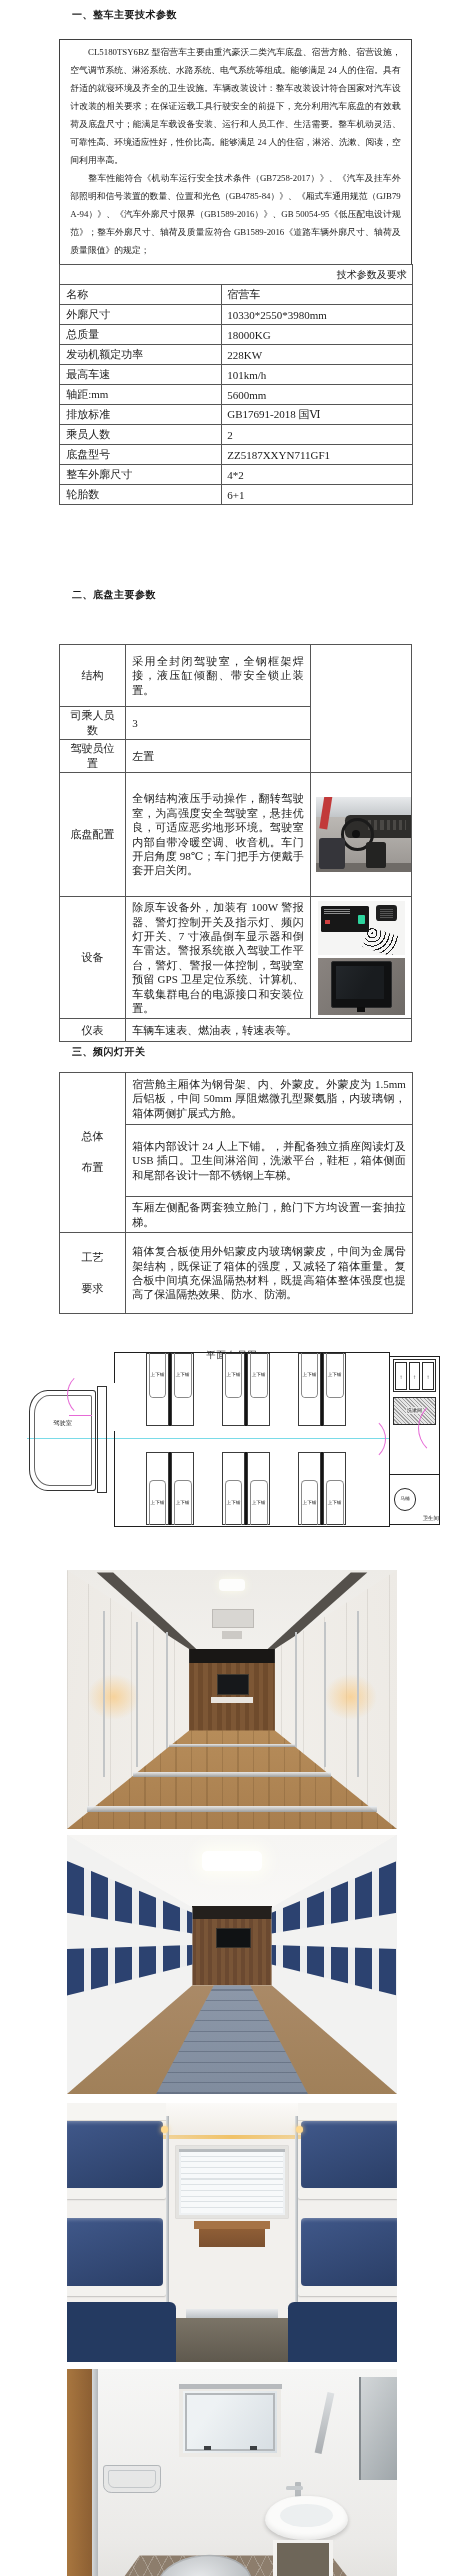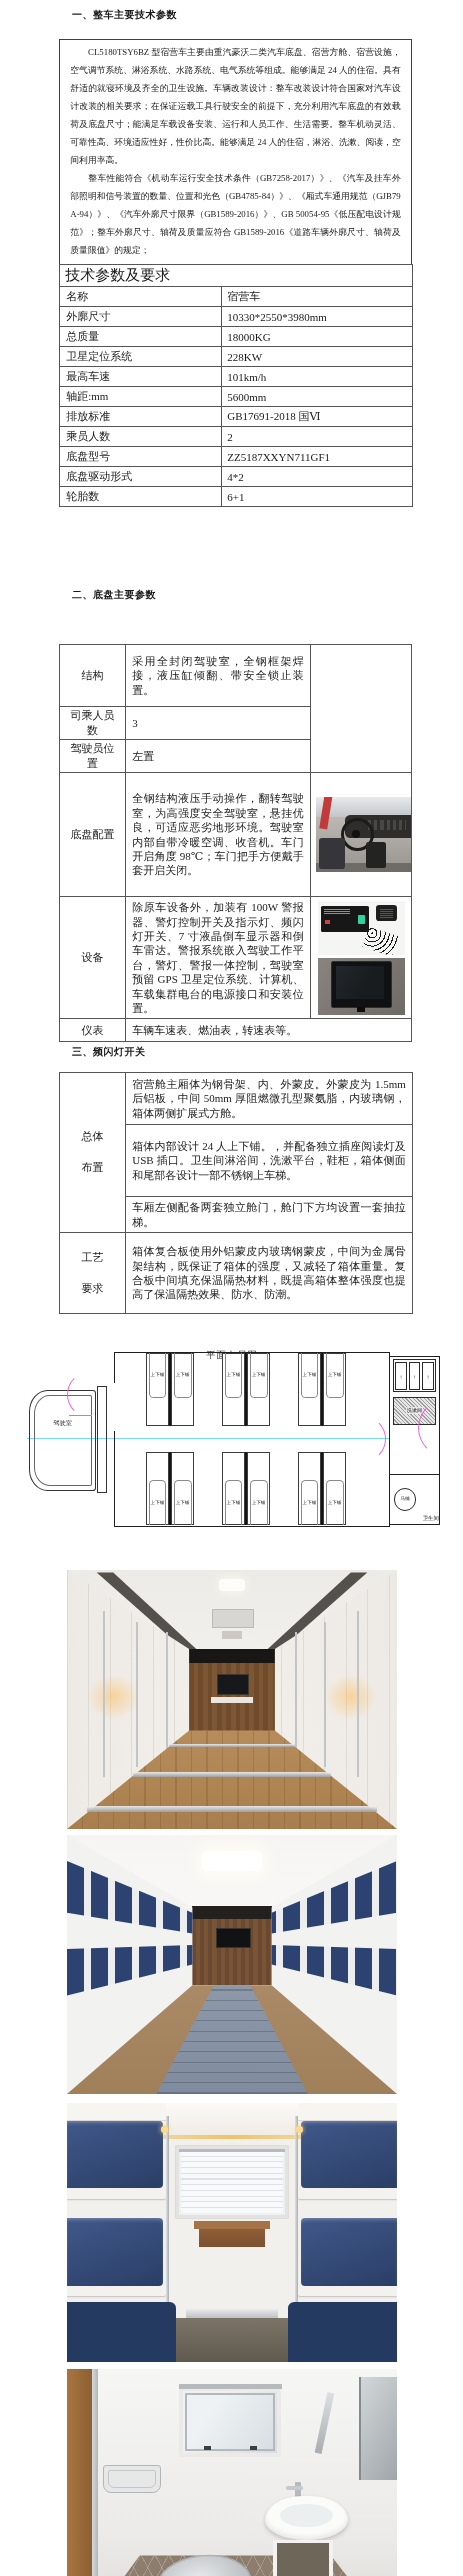--- a/index.html
+++ b/index.html
@@ -10,21 +10,21 @@
 
   
   .intro-box{position:absolute;left:59px;top:39px;width:353px;height:226px;box-sizing:border-box;
              border:1px solid #3f3f3f;padding:2.6px 10.3px;overflow:hidden;}
   .intro-box p{margin:0;font-size:8.8px;line-height:18px;text-align:justify;word-break:break-all;}
 
   
   .doc-table{position:absolute;border-collapse:collapse;background:#fff;table-layout:fixed;}
   .doc-table td{border:0.5px solid #555;font-size:11px;padding:1px 5.2px;vertical-align:middle;word-break:break-all;}
   .doc-table{border:1px solid #3f3f3f;}
-  .doc-table .hd{text-align:left;font-size:15px;height:26px;}
+  .doc-table .hd{text-align:right;font-size:10px;height:26px;}
   .doc-table .lbl{padding-left:6.2px;}
   .doc-table .clbl{text-align:center;}
   .doc-table .txt{line-height:14.4px;text-align:justify;padding:3.1px 6.2px;}
   .pre{white-space:pre-line;text-align:center;line-height:15.5px;}
   #t1{left:59px;top:264px;width:353px;} #t1 td{height:17px;}
   #t2{left:59px;top:550px;width:353px;} #t2 td{height:18.5px;}
   #t3{left:59px;top:644px;width:353px;}
   #t4{left:59px;top:1072px;width:353px;}
   .imgcell{vertical-align:middle;text-align:center;padding:2.1px;}
 
@@ -211,21 +211,21 @@
         </tr>
     <tr>
           <td class="lbl">外廓尺寸</td>
           <td>10330*2550*3980mm</td>
         </tr>
     <tr>
           <td class="lbl">总质量</td>
           <td>18000KG</td>
         </tr>
     <tr>
-          <td class="lbl">卫星定位系统</td>
+          <td class="lbl">发动机额定功率</td>
           <td>228KW</td>
         </tr>
     <tr>
           <td class="lbl">最高车速</td>
           <td>101km/h</td>
         </tr>
     <tr>
           <td class="lbl">轴距:mm</td>
           <td>5600mm</td>
         </tr>
@@ -235,21 +235,21 @@
         </tr>
     <tr>
           <td class="lbl">乘员人数</td>
           <td>2</td>
         </tr>
     <tr>
           <td class="lbl">底盘型号</td>
           <td>ZZ5187XXYN711GF1</td>
         </tr>
     <tr>
-          <td class="lbl">底盘驱动形式</td>
+          <td class="lbl">整车外廓尺寸</td>
           <td>4*2</td>
         </tr>
     <tr>
           <td class="lbl">轮胎数</td>
           <td>6+1</td>
         </tr>
   </tbody>
     </table>
 
 

